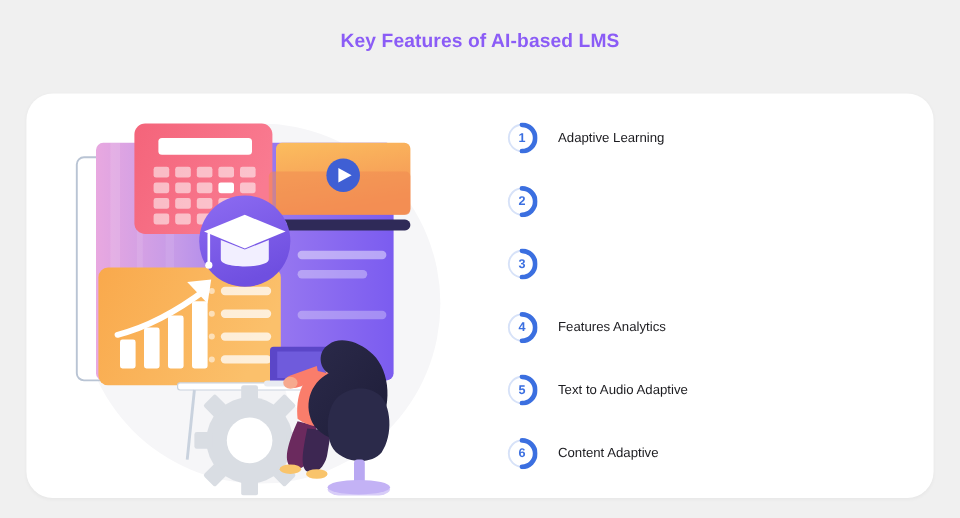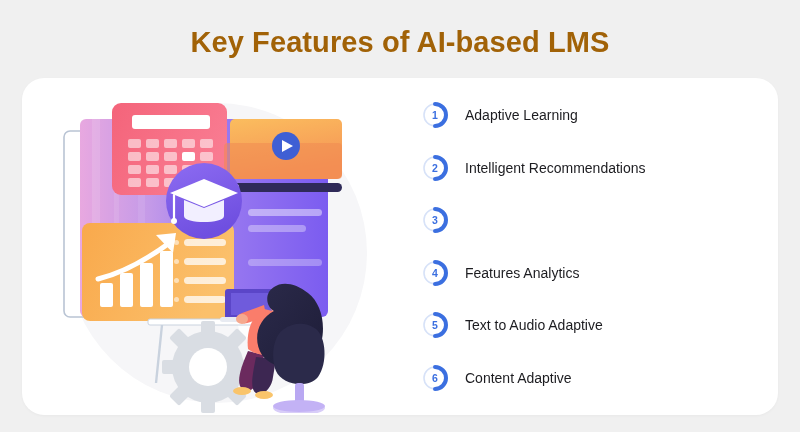--- a/index.html
+++ b/index.html
@@ -15,23 +15,23 @@
     position: relative;
   }
 
   
   .page-title {
     position: absolute;
     top: 26px;
     left: 0;
     width: 800px;
     text-align: center;
-    font-size: 29px;
+    font-size: 16px;
     font-weight: bold;
-    color: #a16207;
+    color: #8b5cf6;
     letter-spacing: 0.1px;
   }
 
   
   .card {
     position: absolute;
     left: 22px;
     top: 78px;
     width: 756px;
     height: 337px;
@@ -90,21 +90,21 @@
     top: 0;
     width: 26px;
     height: 26px;
     line-height: 26px;
     text-align: center;
     font-size: 10.5px;
     font-weight: bold;
     color: #3b6fe0;
   }
   .feature-label {
-    font-size: 14px;
+    font-size: 11px;
     color: #1c1c20;
     white-space: nowrap;
   }
 </style>
 </head>
 <body>
 
 <div class="page-title">Key Features of AI-based LMS</div>
 
 <div class="card">
@@ -306,21 +306,20 @@
     </div>
 
     <div class="feature-item">
       <span class="badge">
         <svg width="26" height="26" viewBox="0 0 26 26">
           <circle cx="13" cy="13" r="11" fill="none" stroke="#d7e2f8" stroke-width="1.6"></circle>
           <path d="M13 2 A11 11 0 0 1 13 24" fill="none" stroke="#3b6fe0" stroke-width="4" stroke-linecap="round"></path>
         </svg>
         <span class="badge-num">2</span>
       </span>
-      <span class="feature-label">Intelligent Recommendations</span>
     </div>
 
     <div class="feature-item">
       <span class="badge">
         <svg width="26" height="26" viewBox="0 0 26 26">
           <circle cx="13" cy="13" r="11" fill="none" stroke="#d7e2f8" stroke-width="1.6"></circle>
           <path d="M13 2 A11 11 0 0 1 13 24" fill="none" stroke="#3b6fe0" stroke-width="4" stroke-linecap="round"></path>
         </svg>
         <span class="badge-num">3</span>
       </span>

